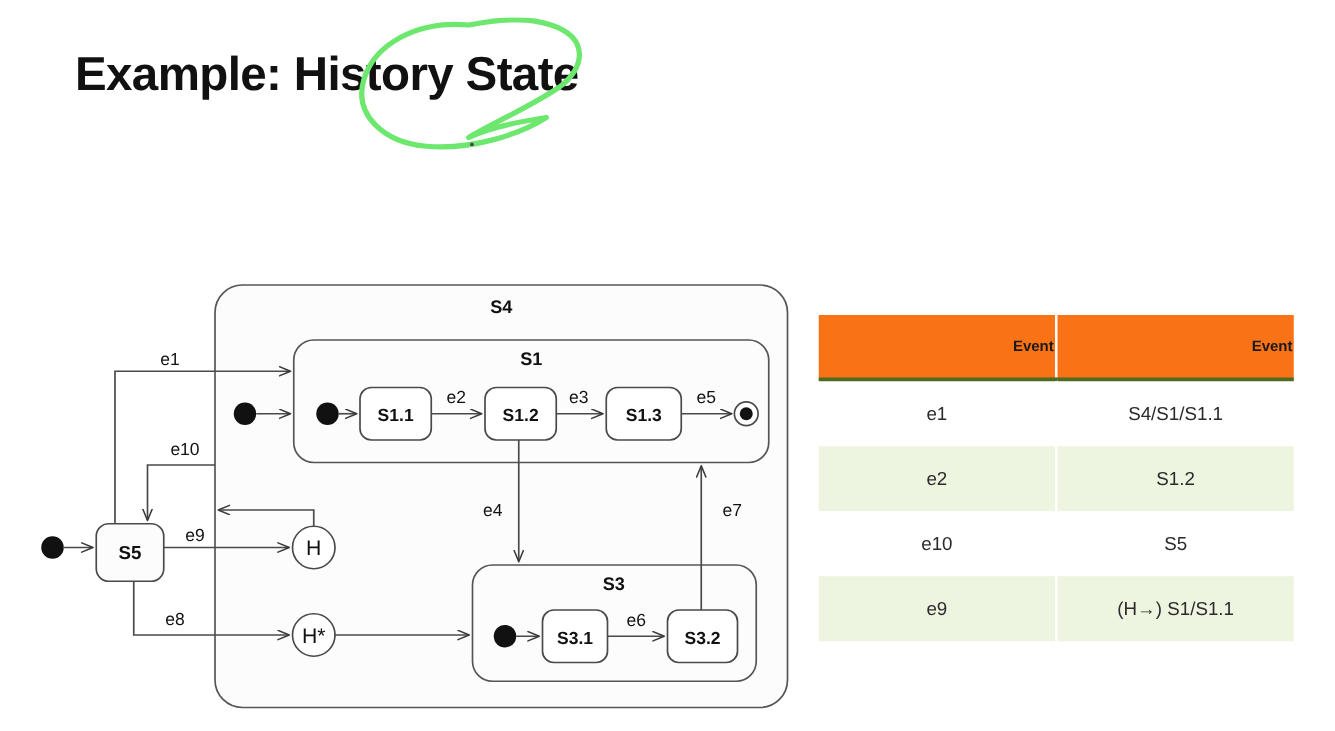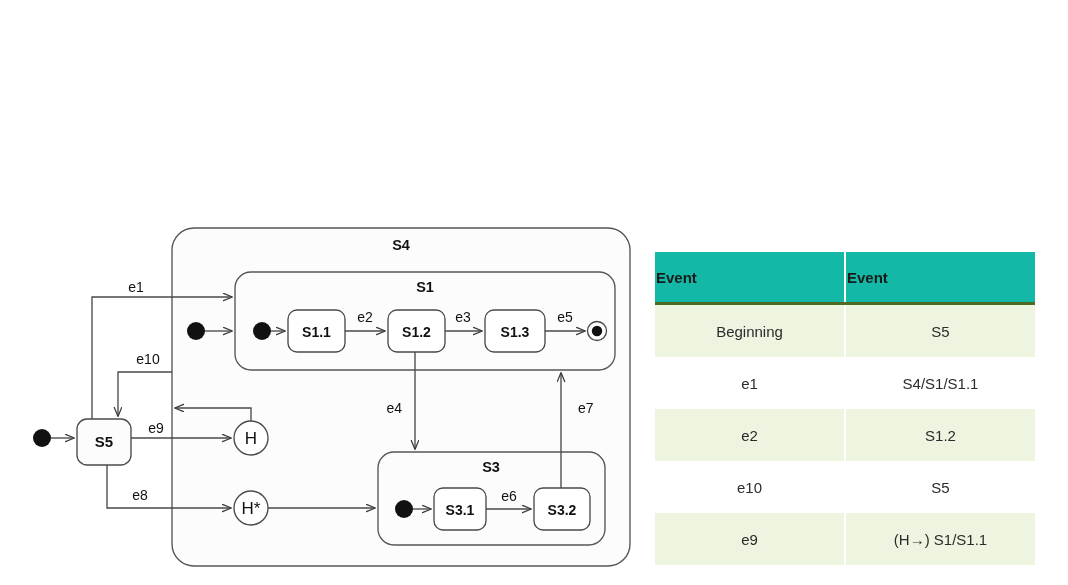--- a/index.html
+++ b/index.html
@@ -21,38 +21,48 @@
 
   
   #diagram{position:absolute;left:0;top:0;width:660px;height:585px;}
 
   
   #state-table{
     position:absolute;left:655px;top:252px;width:380px;
     border-collapse:collapse;table-layout:fixed;
   }
   #state-table th{
-    background:#14b8a6;color:#1a1a1a;font-size:15px;font-weight:bold;
-    height:48px;text-align:left;border-bottom:3px solid #4f6b22;
+    background:#f97316;color:#1a1a1a;font-size:12px;font-weight:bold;
+    height:48px;text-align:right;border-bottom:3px solid #4f6b22;
     border-right:2px solid #ffffff;
   }
   #state-table th:last-child{border-right:none;}
   #state-table td{
     font-size:15px;color:#2b2b2b;height:50px;text-align:center;
     border-right:2px solid #ffffff;
   }
   #state-table td:last-child{border-right:none;}
   #state-table tr.alt td{background:#EDF5E1;}
   #state-table tr.plain td{background:#ffffff;}
 </style>
 </head>
 <body>
 
 <div id="slide">
 
+  <div id="title-wrap">
+    <div id="page-title">Example: History State</div>
+    <svg id="title-annotation" viewBox="0 0 230 110" xmlns="http://www.w3.org/2000/svg">
+      <path d="M120 6 C 78 2, 44 22, 36 50 C 28 78, 52 100, 86 103
+               C 122 106, 160 94, 182 80 C 156 84, 132 90, 120 96
+               C 140 84, 168 72, 192 56 C 214 40, 216 16, 186 6
+               C 166 -1, 142 2, 120 6 Z" fill="none" stroke="#6EE76E" stroke-width="4.2" stroke-linecap="round" stroke-linejoin="round"></path>
+    </svg>
+    <div id="title-dot"></div>
+  </div>
 
   <svg id="diagram" viewBox="0 0 660 585" xmlns="http://www.w3.org/2000/svg">
     <defs>
       <marker id="ah" markerWidth="11" markerHeight="11" refX="9.2" refY="4.1" orient="auto" markerUnits="userSpaceOnUse">
         <path d="M0.6,0.4 L9.6,4.1 L0.6,7.8" fill="none" stroke="#3a3a3a" stroke-width="1.25" stroke-linecap="round" stroke-linejoin="round"></path>
       </marker>
     </defs>
 
     <g stroke="#4a4a4a" stroke-width="1.35" fill="none">
 
@@ -140,24 +150,20 @@
   </svg>
 
   <table id="state-table">
     <thead>
       <tr>
         <th>Event</th>
         <th>Event</th>
       </tr>
     </thead>
     <tbody>
-      <tr class="alt">
-        <td>Beginning</td>
-        <td>S5</td>
-      </tr>
       <tr class="plain">
         <td>e1</td>
         <td>S4/S1/S1.1</td>
       </tr>
       <tr class="alt">
         <td>e2</td>
         <td>S1.2</td>
       </tr>
       <tr class="plain">
         <td>e10</td>

